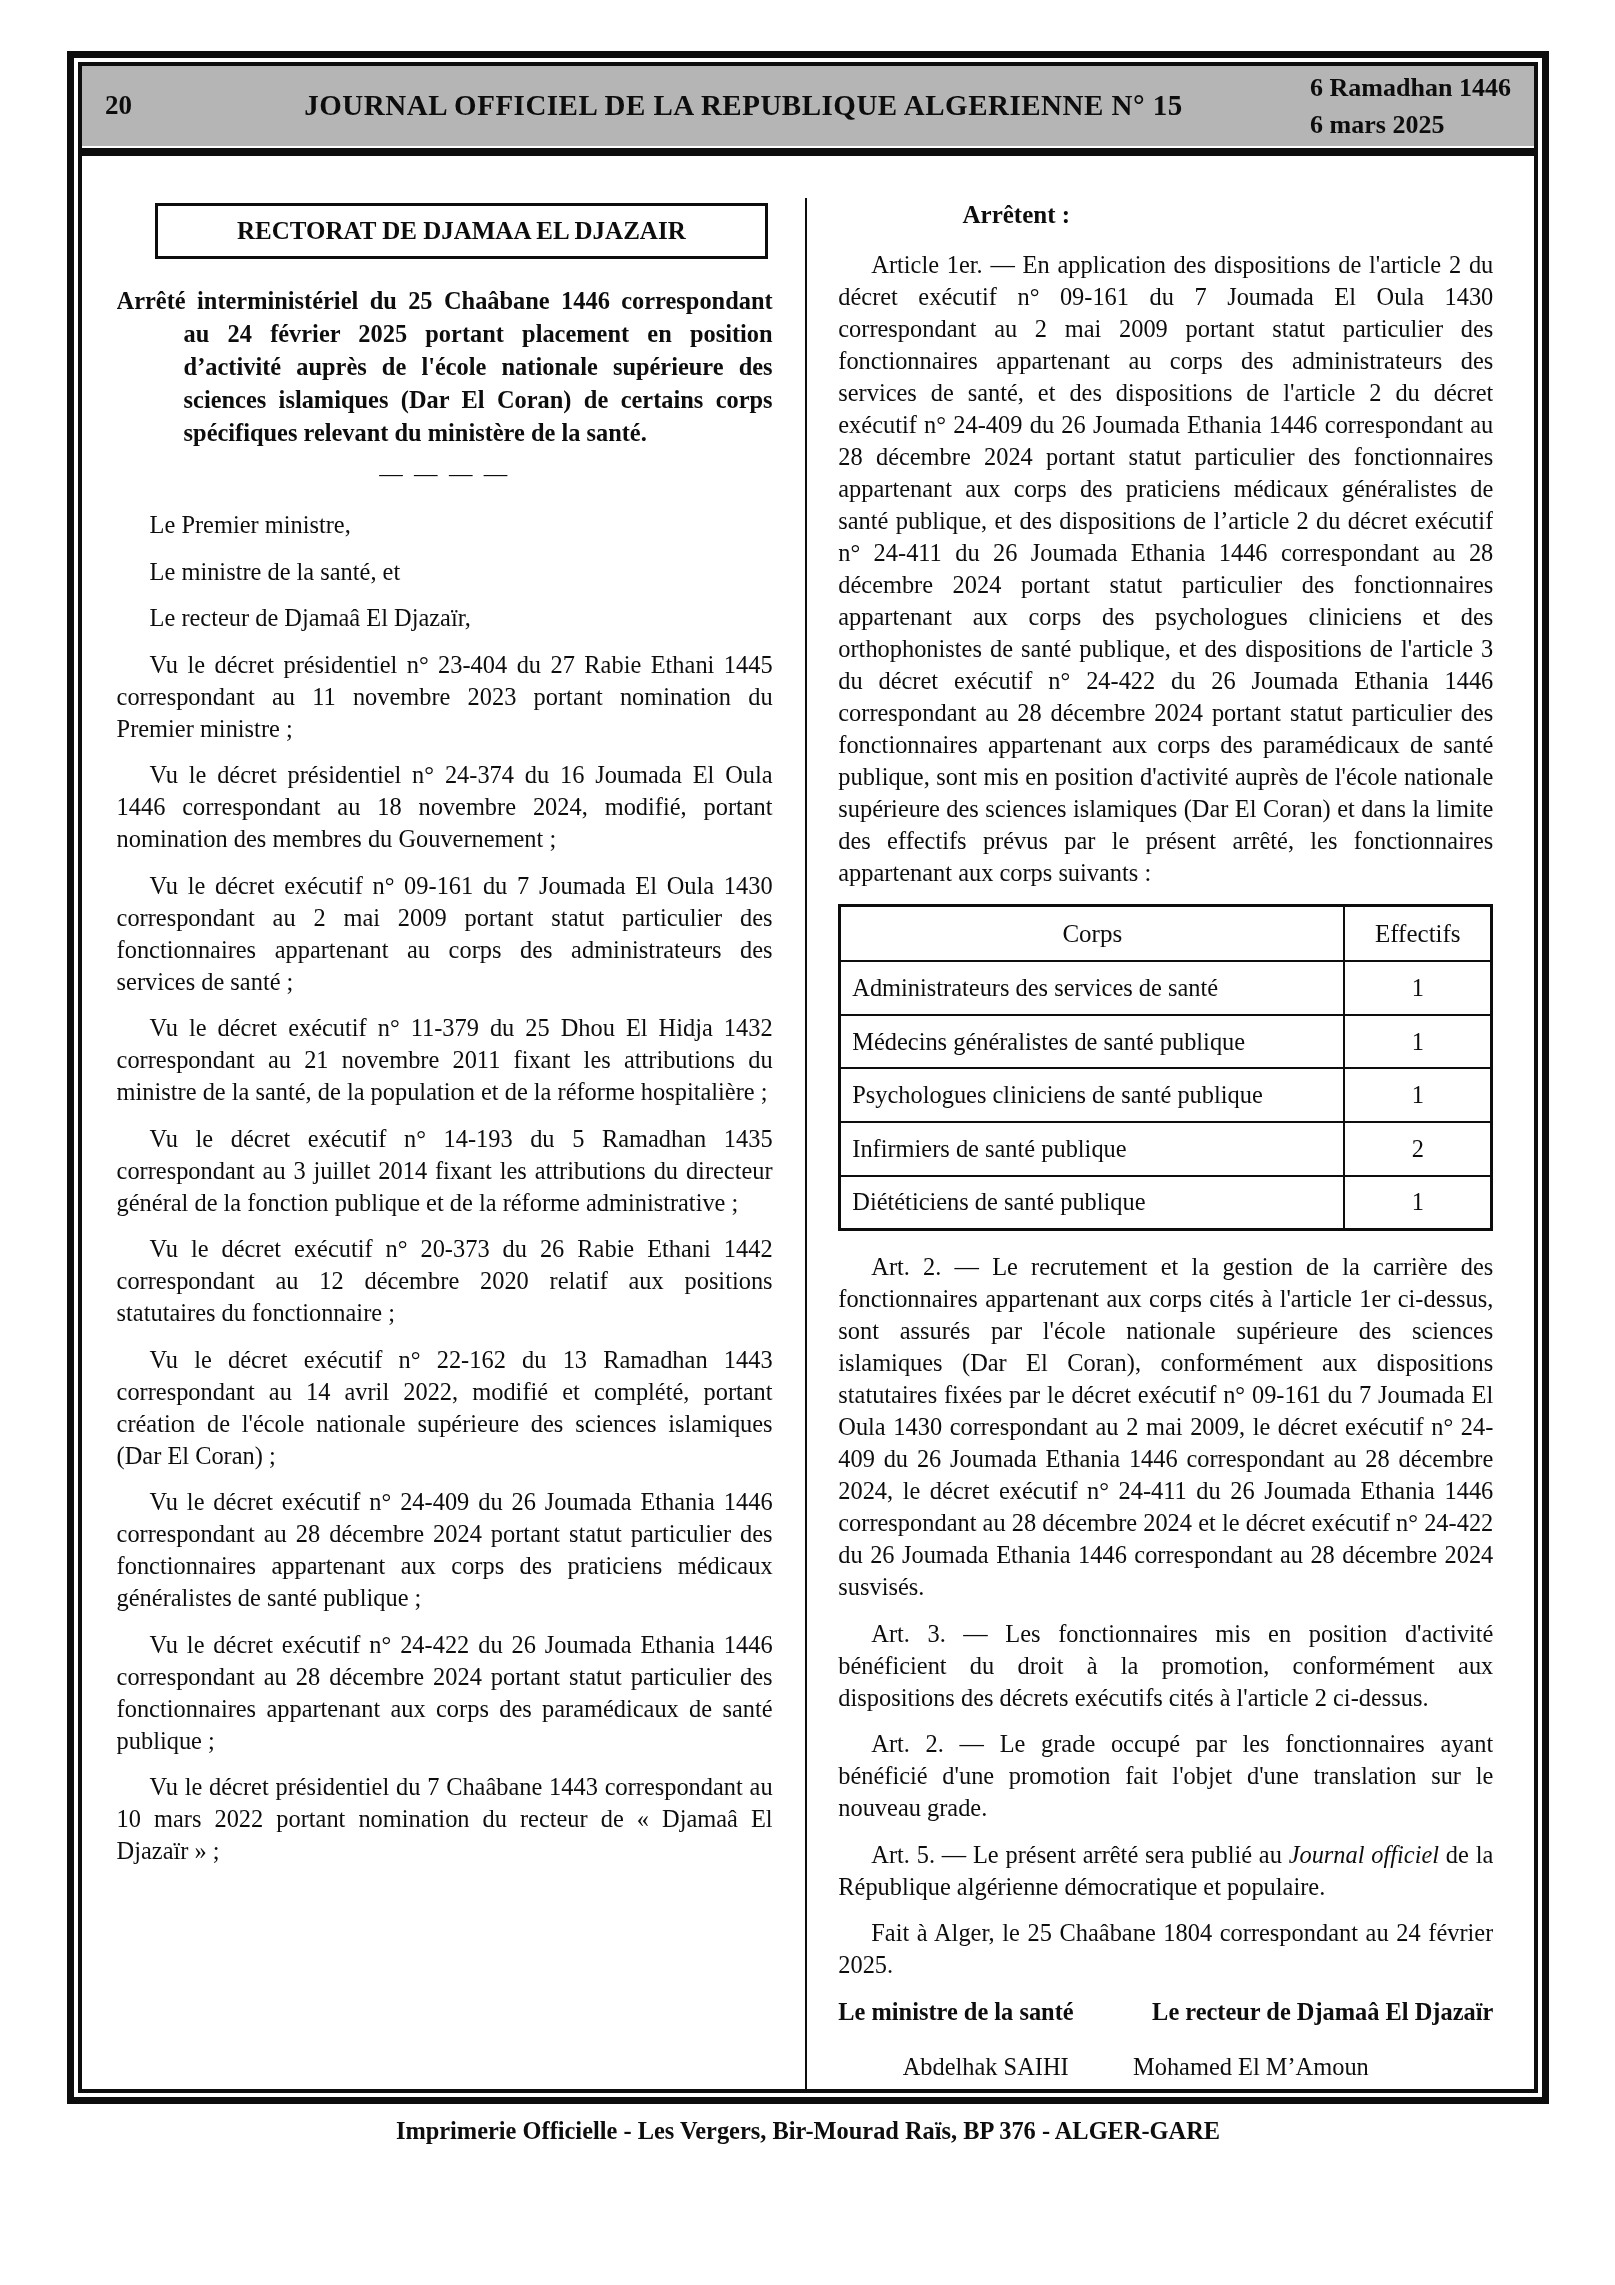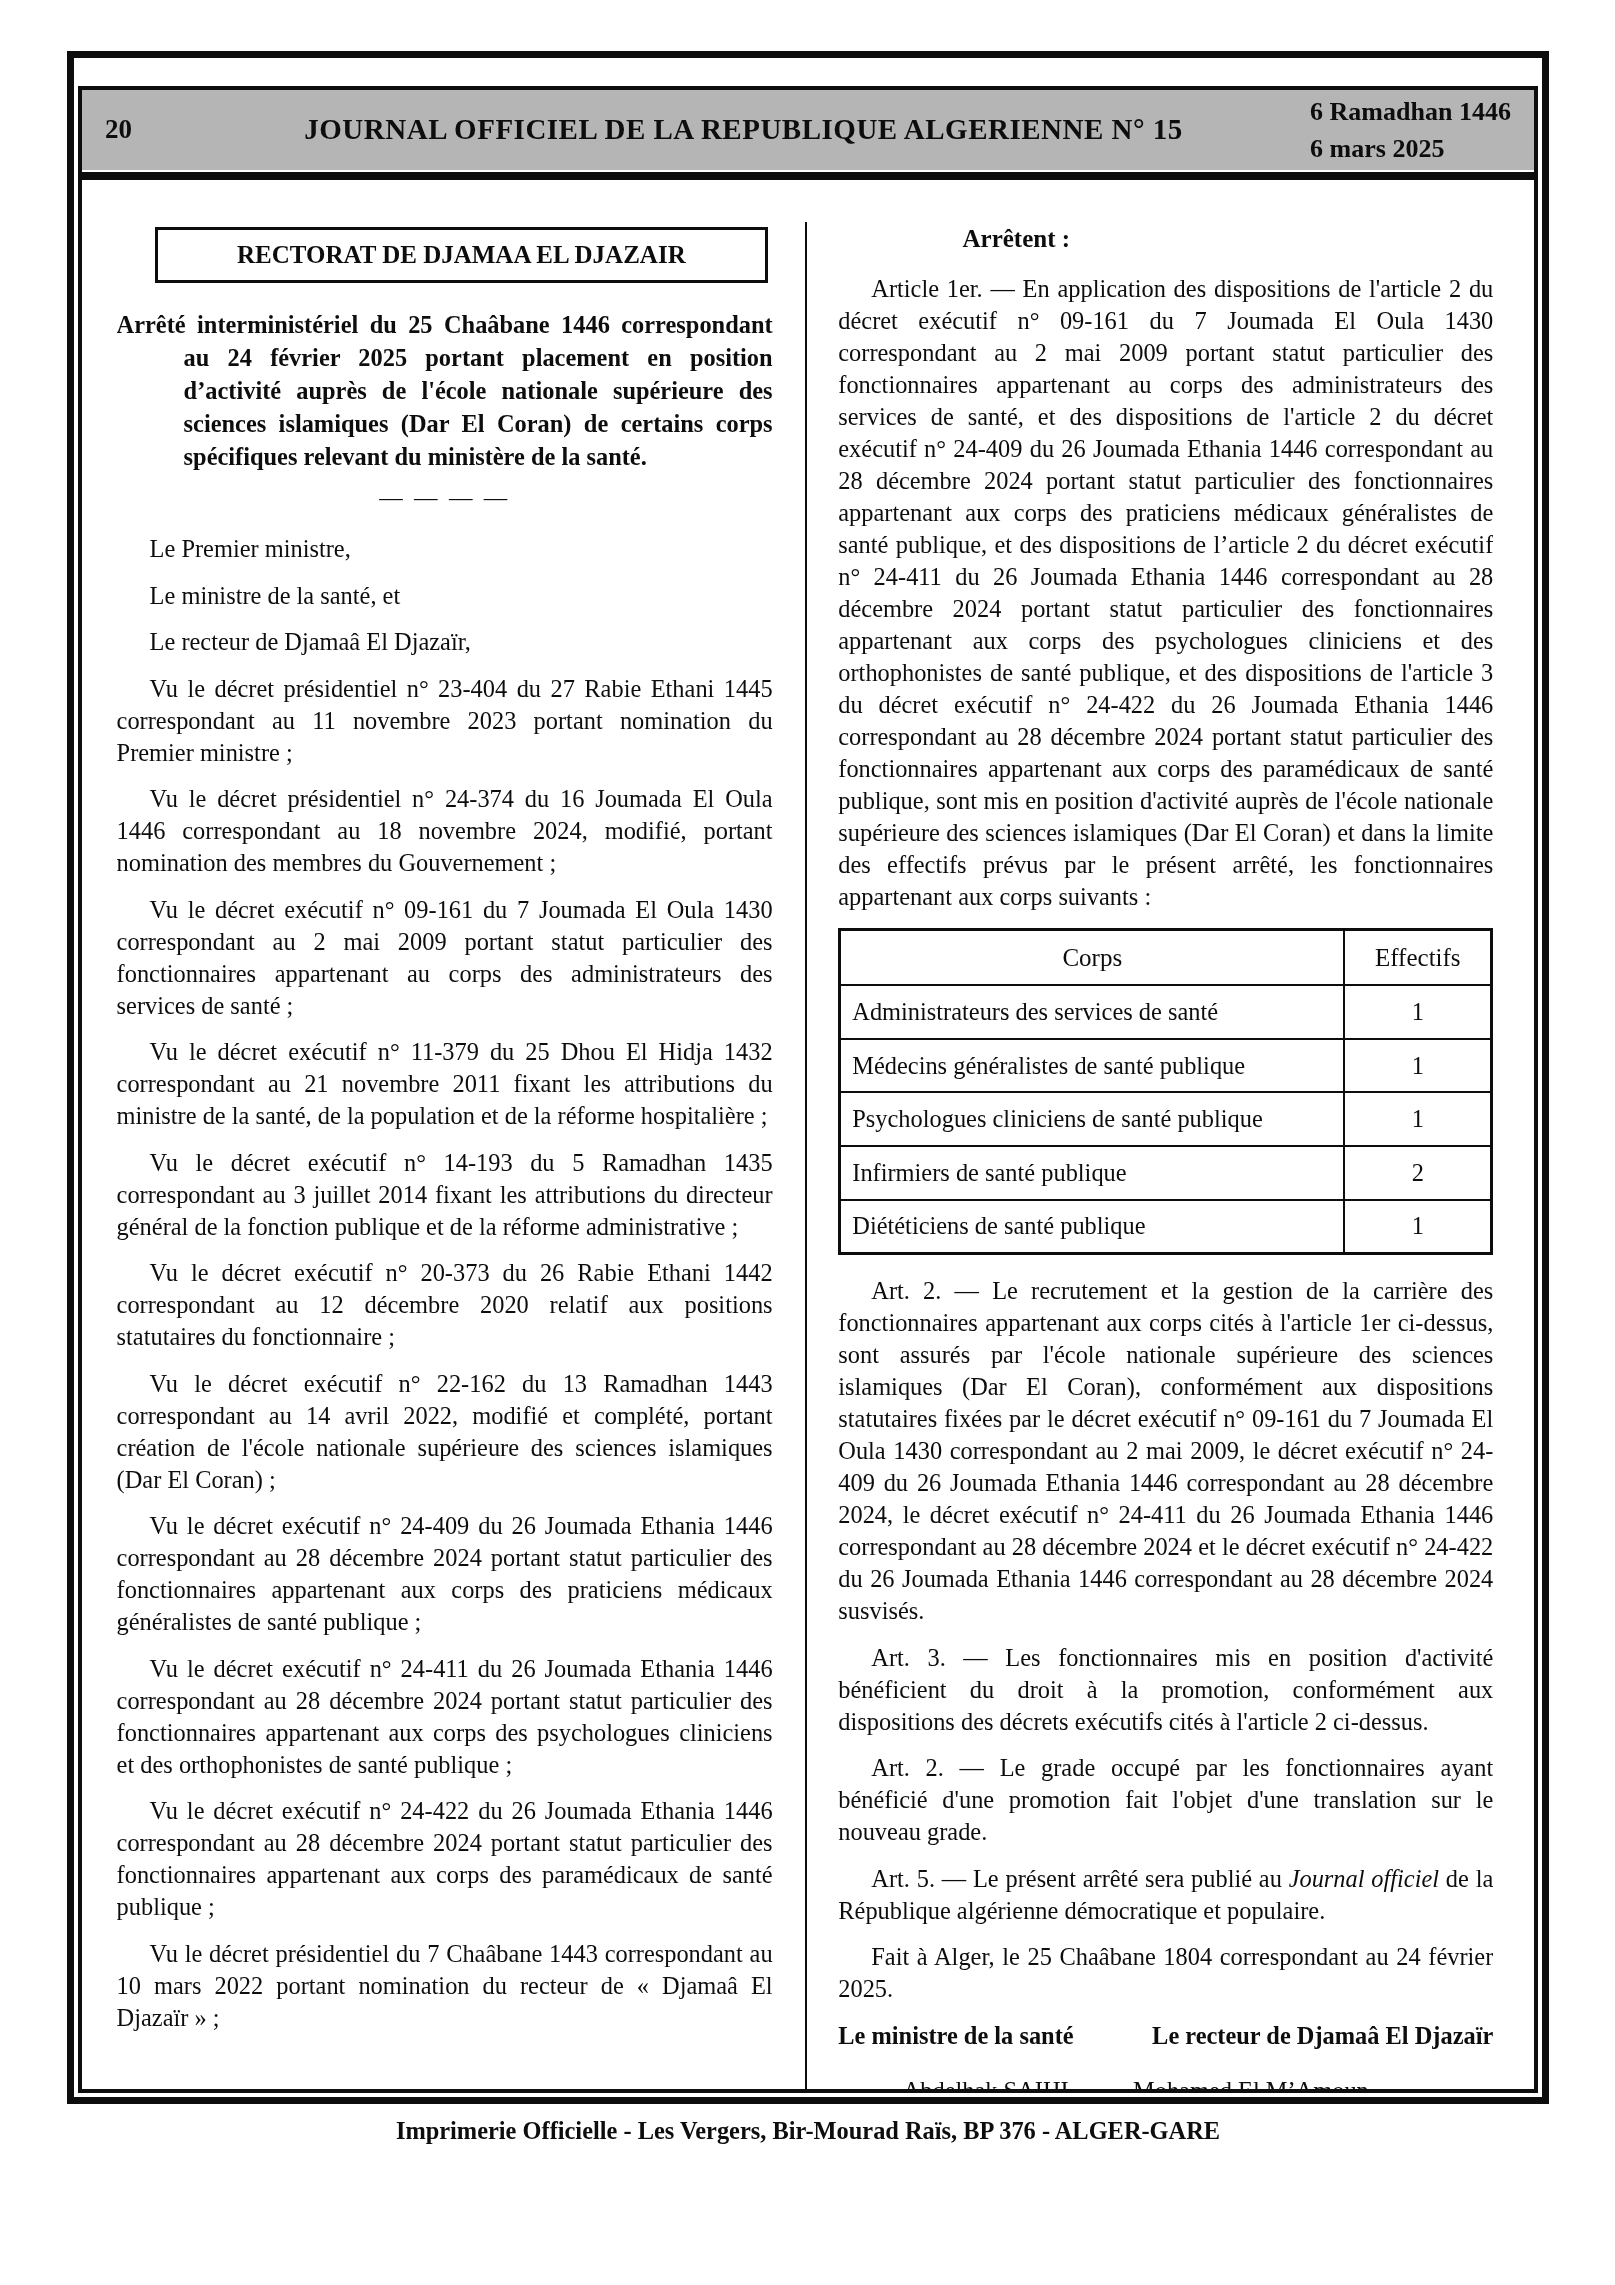--- a/index.html
+++ b/index.html
@@ -6,21 +6,21 @@
   .page {
     position:relative; width:1616px; height:2285px; background:#ffffff;
     font-family:"Liberation Serif", serif; color:#0d0d0d; overflow:hidden;
   }
   .frame {
     position:absolute; left:67px; top:51px; width:1482px; height:2053px;
     border:7.2px solid #0d0d0d; box-sizing:border-box;
   }
   .inner {
     position:absolute; inset:3.6px; border:4.5px solid #0d0d0d;
-    display:flex; flex-direction:column; overflow:hidden;margin-top:24px;
+    display:flex; flex-direction:column; overflow:hidden;
   }
   .masthead {
     flex:0 0 80px; background:#b5b5b5; display:flex; align-items:center;
     padding:0 23.5px; box-sizing:border-box;
   }
   .pagenum { font-weight:bold; font-size:27px; width:72px; }
   .jtitle { flex:1; text-align:center; font-weight:bold; font-size:29px; letter-spacing:0.5px; }
   .dates { font-weight:bold; font-size:26px; line-height:37px; white-space:nowrap; }
   .mast-rule { flex:0 0 8.1px; background:#0d0d0d; margin-top:2.7px; }
 
@@ -90,21 +90,20 @@
           <p>Le ministre de la santé, et</p>
           <p>Le recteur de Djamaâ El Djazaïr,</p>
           <p>Vu le décret présidentiel n° 23-404 du 27 Rabie Ethani 1445 correspondant au 11 novembre 2023 portant nomination du Premier ministre ;</p>
           <p>Vu le décret présidentiel n° 24-374 du 16 Joumada El Oula 1446 correspondant au 18 novembre 2024, modifié, portant nomination des membres du Gouvernement ;</p>
           <p>Vu le décret exécutif n° 09-161 du 7 Joumada El Oula 1430 correspondant au 2 mai 2009 portant statut particulier des fonctionnaires appartenant au corps des administrateurs des services de santé ;</p>
           <p>Vu le décret exécutif n° 11-379 du 25 Dhou El Hidja 1432 correspondant au 21 novembre 2011 fixant les attributions du ministre de la santé, de la population et de la réforme hospitalière ;</p>
           <p>Vu le décret exécutif n° 14-193 du 5 Ramadhan 1435 correspondant au 3 juillet 2014 fixant les attributions du directeur général de la fonction publique et de la réforme administrative ;</p>
           <p>Vu le décret exécutif n° 20-373 du 26 Rabie Ethani 1442 correspondant au 12 décembre 2020 relatif aux positions statutaires du fonctionnaire ;</p>
           <p>Vu le décret exécutif n° 22-162 du 13 Ramadhan 1443 correspondant au 14 avril 2022, modifié et complété, portant création de l'école nationale supérieure des sciences islamiques (Dar El Coran) ;</p>
           <p>Vu le décret exécutif n° 24-409 du 26 Joumada Ethania 1446 correspondant au 28 décembre 2024 portant statut particulier des fonctionnaires appartenant aux corps des praticiens médicaux généralistes de santé publique ;</p>
-          <p>Vu le décret exécutif n° 24-411 du 26 Joumada Ethania 1446 correspondant au 28 décembre 2024 portant statut particulier des fonctionnaires appartenant aux corps des psychologues cliniciens et des orthophonistes de santé publique ;</p>
           <p>Vu le décret exécutif n° 24-422 du 26 Joumada Ethania 1446 correspondant au 28 décembre 2024 portant statut particulier des fonctionnaires appartenant aux corps des paramédicaux de santé publique ;</p>
           <p>Vu le décret présidentiel du 7 Chaâbane 1443 correspondant au 10 mars 2022 portant nomination du recteur de « Djamaâ El Djazaïr » ;</p>
         </div>
 
         <div class="col-divider"></div>
 
         <div class="col-right">
           <p class="arretent">Arrêtent :</p>
           <p>Article 1er. — En application des dispositions de l'article 2 du décret exécutif n° 09-161 du 7 Joumada El Oula 1430 correspondant au 2 mai 2009 portant statut particulier des fonctionnaires appartenant au corps des administrateurs des services de santé, et des dispositions de l'article 2 du décret exécutif n° 24-409 du 26 Joumada Ethania 1446 correspondant au 28 décembre 2024 portant statut particulier des fonctionnaires appartenant aux corps des praticiens médicaux généralistes de santé publique, et des dispositions de l’article 2 du décret exécutif n° 24-411 du 26 Joumada Ethania 1446 correspondant au 28 décembre 2024 portant statut particulier des fonctionnaires appartenant aux corps des psychologues cliniciens et des orthophonistes de santé publique, et des dispositions de l'article 3 du décret exécutif n° 24-422 du 26 Joumada Ethania 1446 correspondant au 28 décembre 2024 portant statut particulier des fonctionnaires appartenant aux corps des paramédicaux de santé publique, sont mis en position d'activité auprès de l'école nationale supérieure des sciences islamiques (Dar El Coran) et dans la limite des effectifs prévus par le présent arrêté, les fonctionnaires appartenant aux corps suivants :</p>
 

